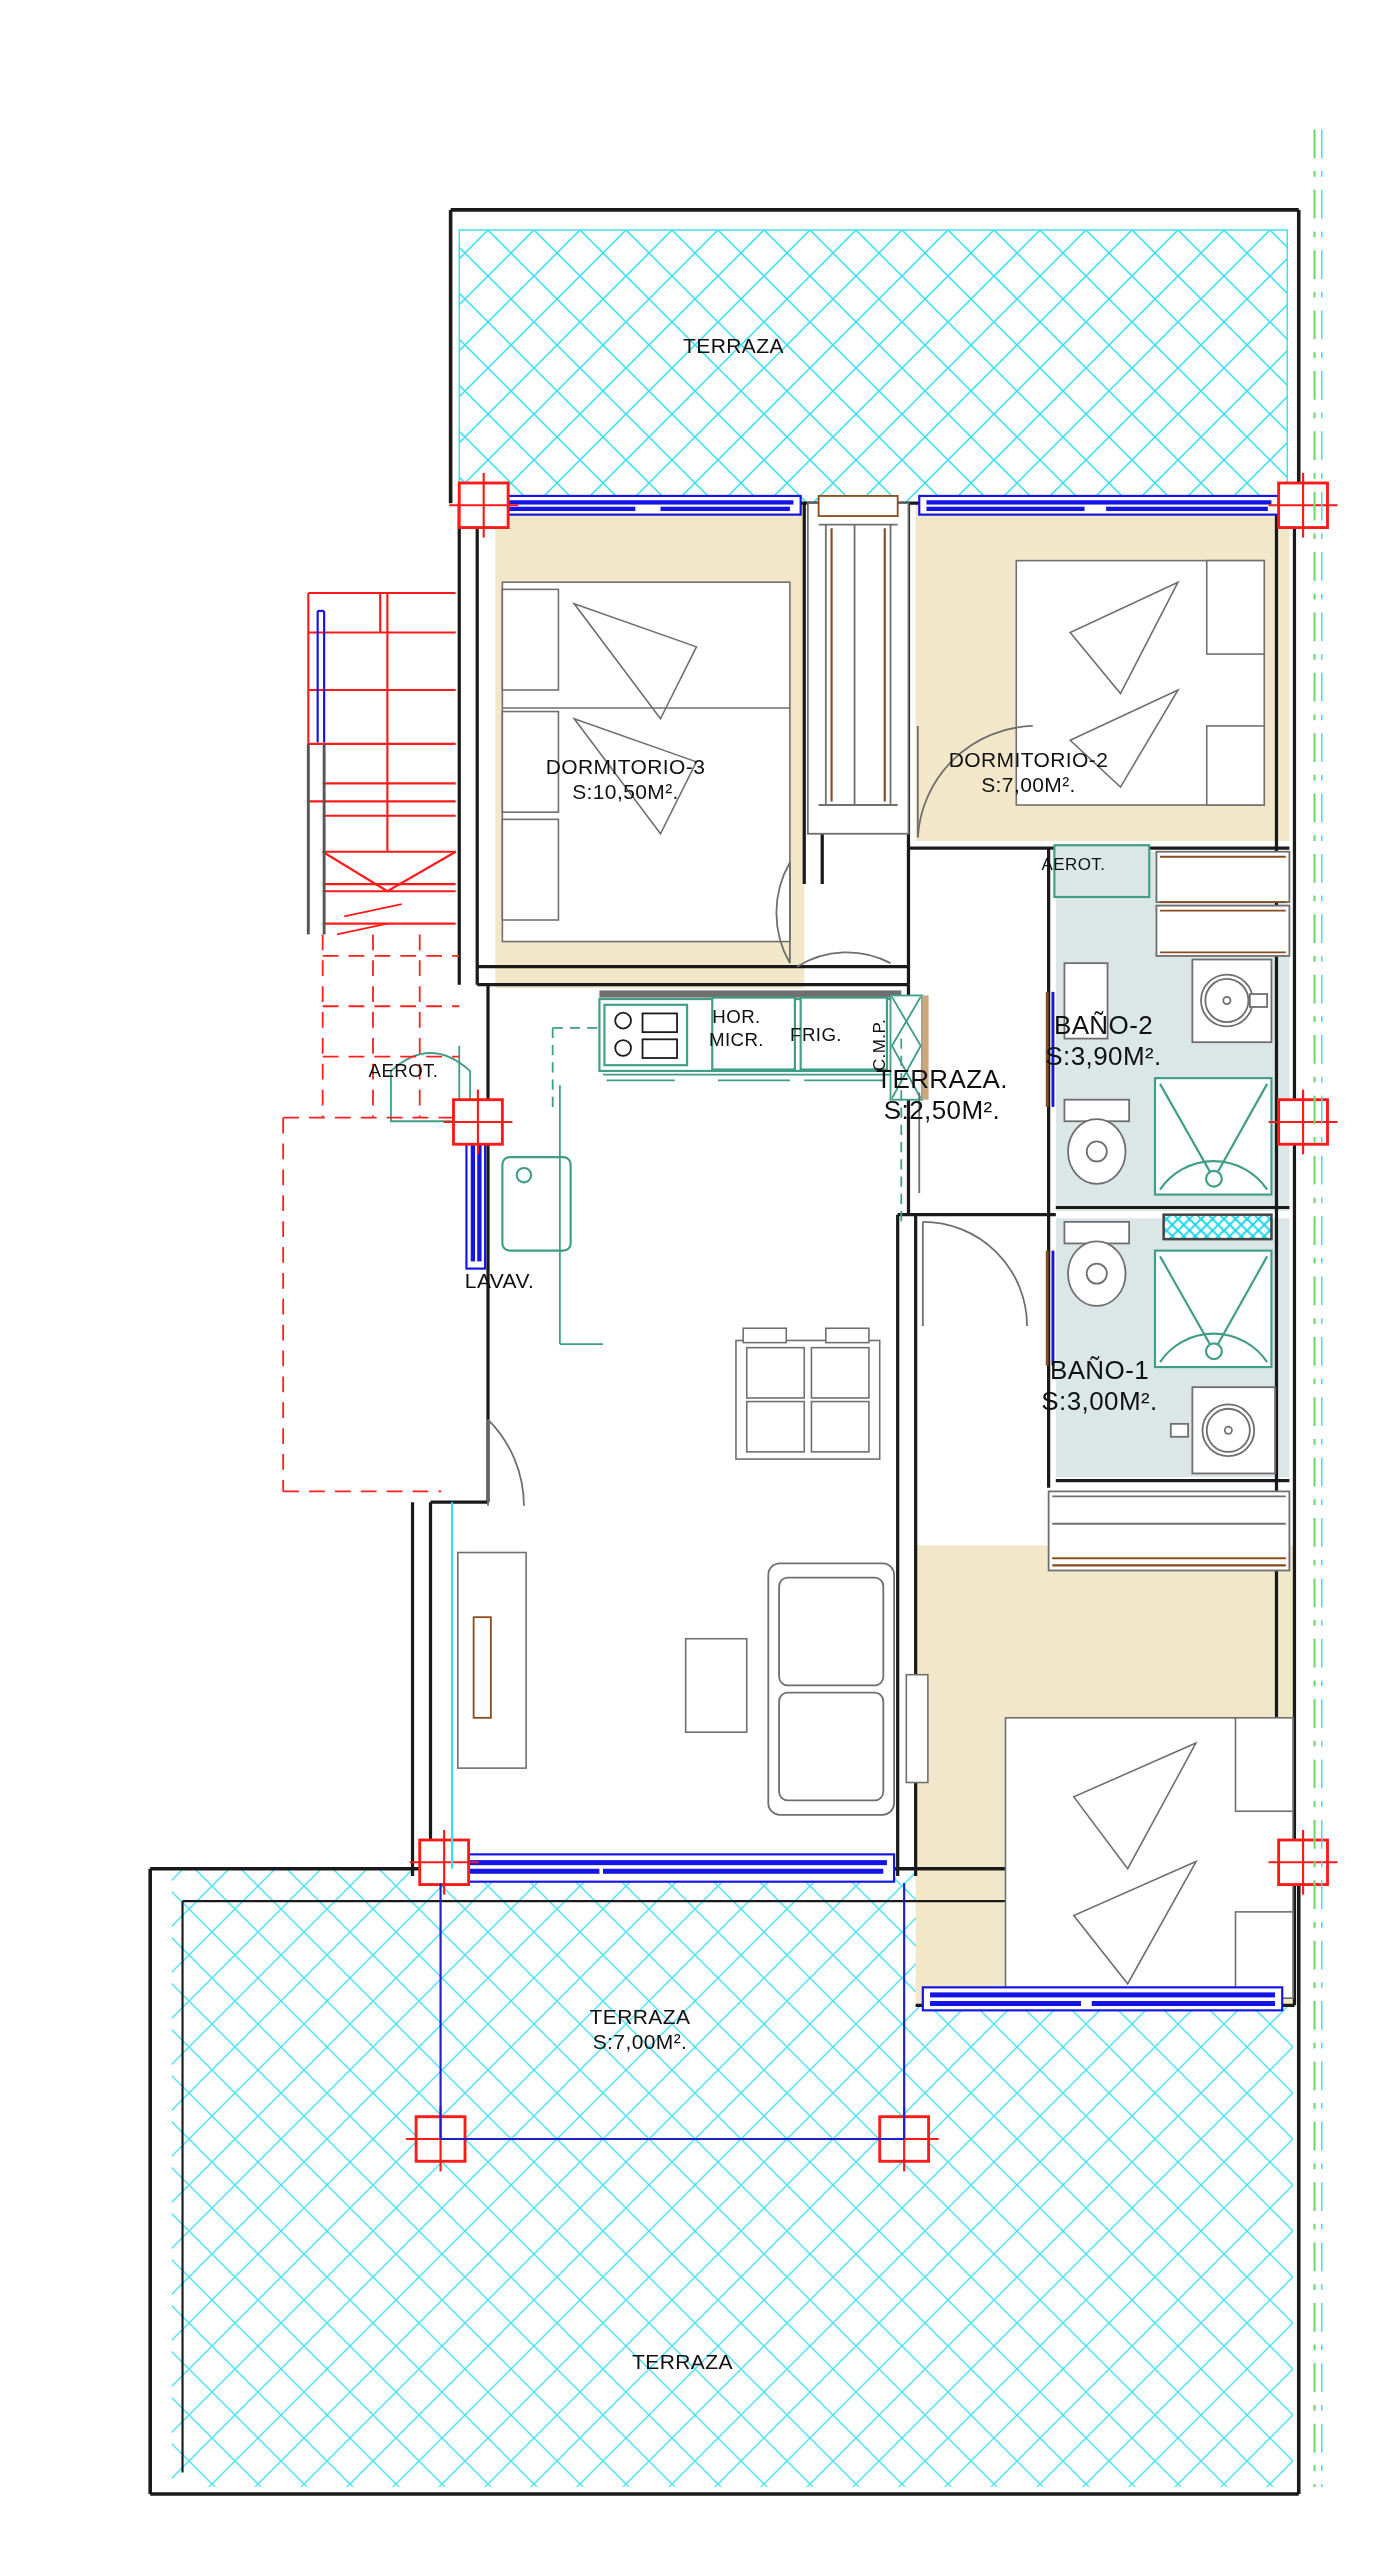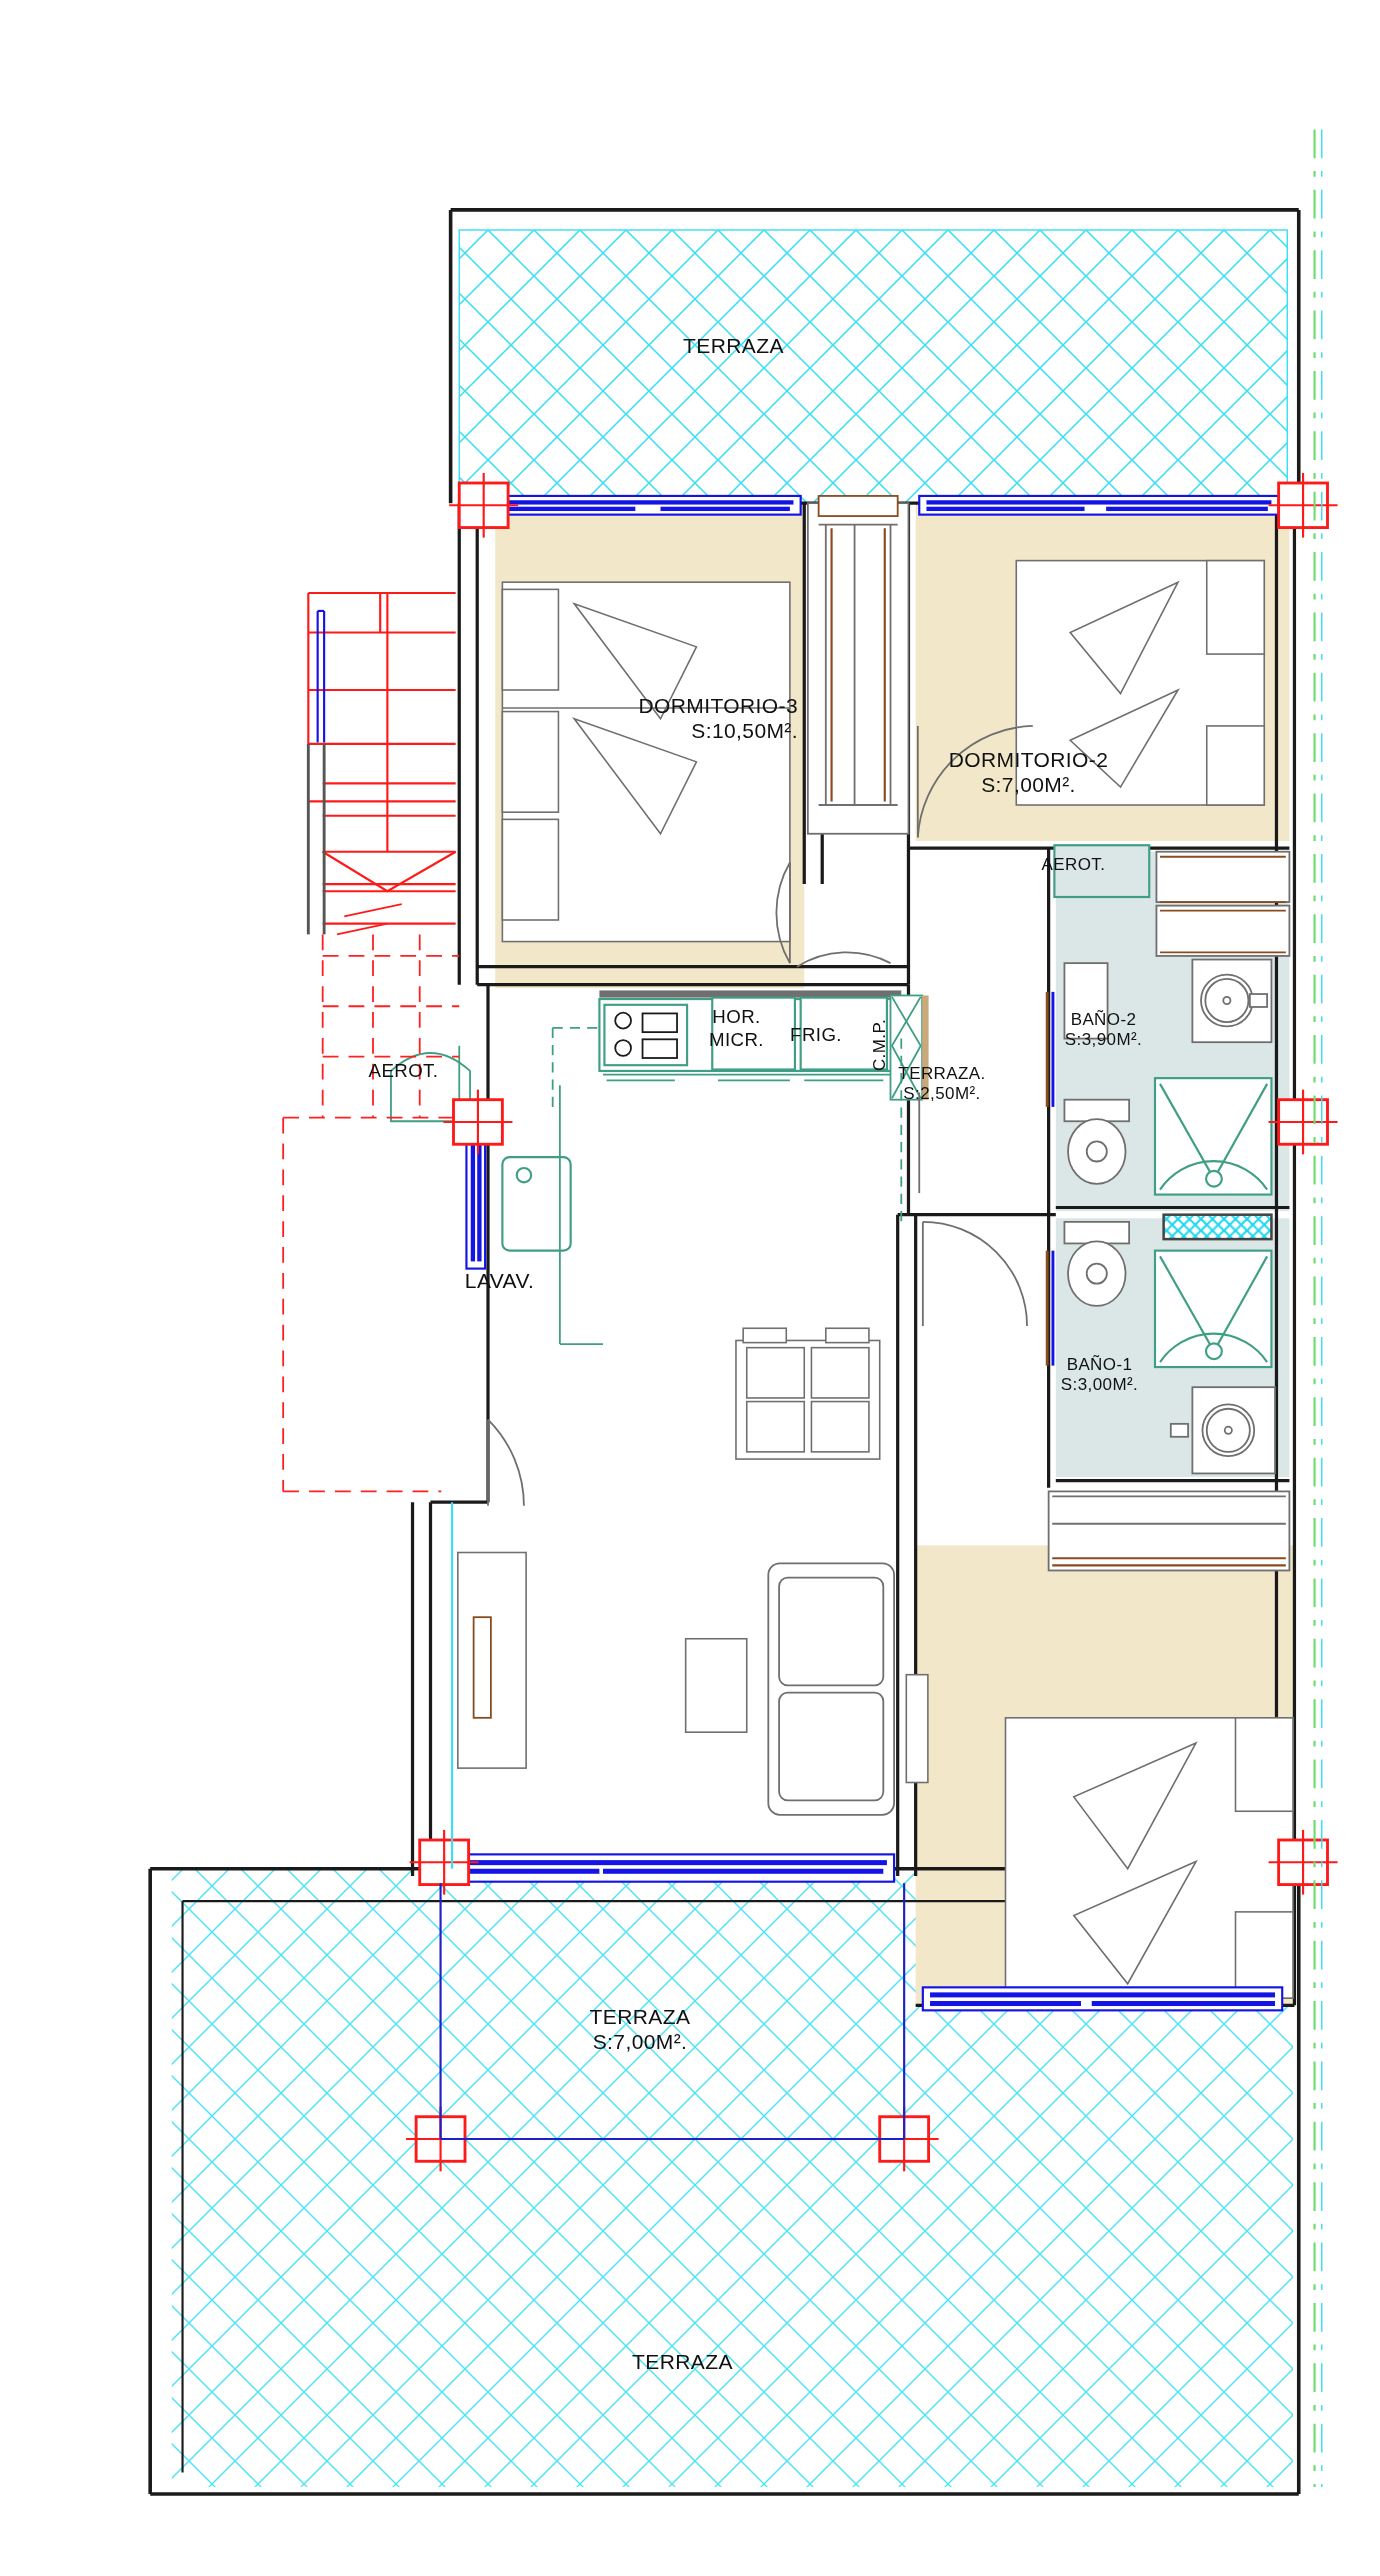--- a/index.html
+++ b/index.html
@@ -5,21 +5,21 @@
 <style>
   html,body{margin:0;padding:0;background:#ffffff;}
   body{font-family:"Liberation Sans", sans-serif;}
   #stage{position:relative;width:1380px;height:2576px;background:#ffffff;overflow:hidden;padding-left:28px;}
   svg{display:block;}
   .lbl{position:absolute;text-align:center;color:#111111;line-height:1.18;white-space:nowrap;
        font-family:"Liberation Sans", sans-serif;letter-spacing:0.4px;}
   .lbl .l1{display:block;}
   .lbl .l2{display:block;}
   .big{font-size:21px;}
-  .mid{font-size:17px;}
+  .mid{font-size:26px;}
   .sml{font-size:18.7px;}
   .tiny{font-size:17px;}
   .vert{transform:rotate(-90deg);transform-origin:center center;}
 </style>
 </head>
 <body>
 
 <div id="stage">
 
 <svg width="1380" height="2576" viewBox="0 0 1920 3584" xmlns="http://www.w3.org/2000/svg">
@@ -472,21 +472,21 @@
   <g fill="none" stroke="#39dff2" stroke-width="3">
     <path d="M590,2090 L590,2600"></path>
   </g>
 
 </svg>
 
 <div class="lbl big" style="left:633px;top:334px;width:201px;">
   <span class="l1">TERRAZA</span>
 </div>
 
-<div class="lbl big" style="left:453px;top:694px;width:345px;text-align:right;">
+<div class="lbl big" style="left:453px;top:755px;width:345px;">
   <span class="l1">DORMITORIO-3</span>
   <span class="l2">S:10,50M².</span>
 </div>
 
 <div class="lbl big" style="left:863px;top:748px;width:331px;text-align:center;">
   <span class="l1">DORMITORIO-2</span>
   <span class="l2">S:7,00M².</span>
 </div>
 
 <div class="lbl tiny" style="left:1026px;top:855px;width:95px;">

